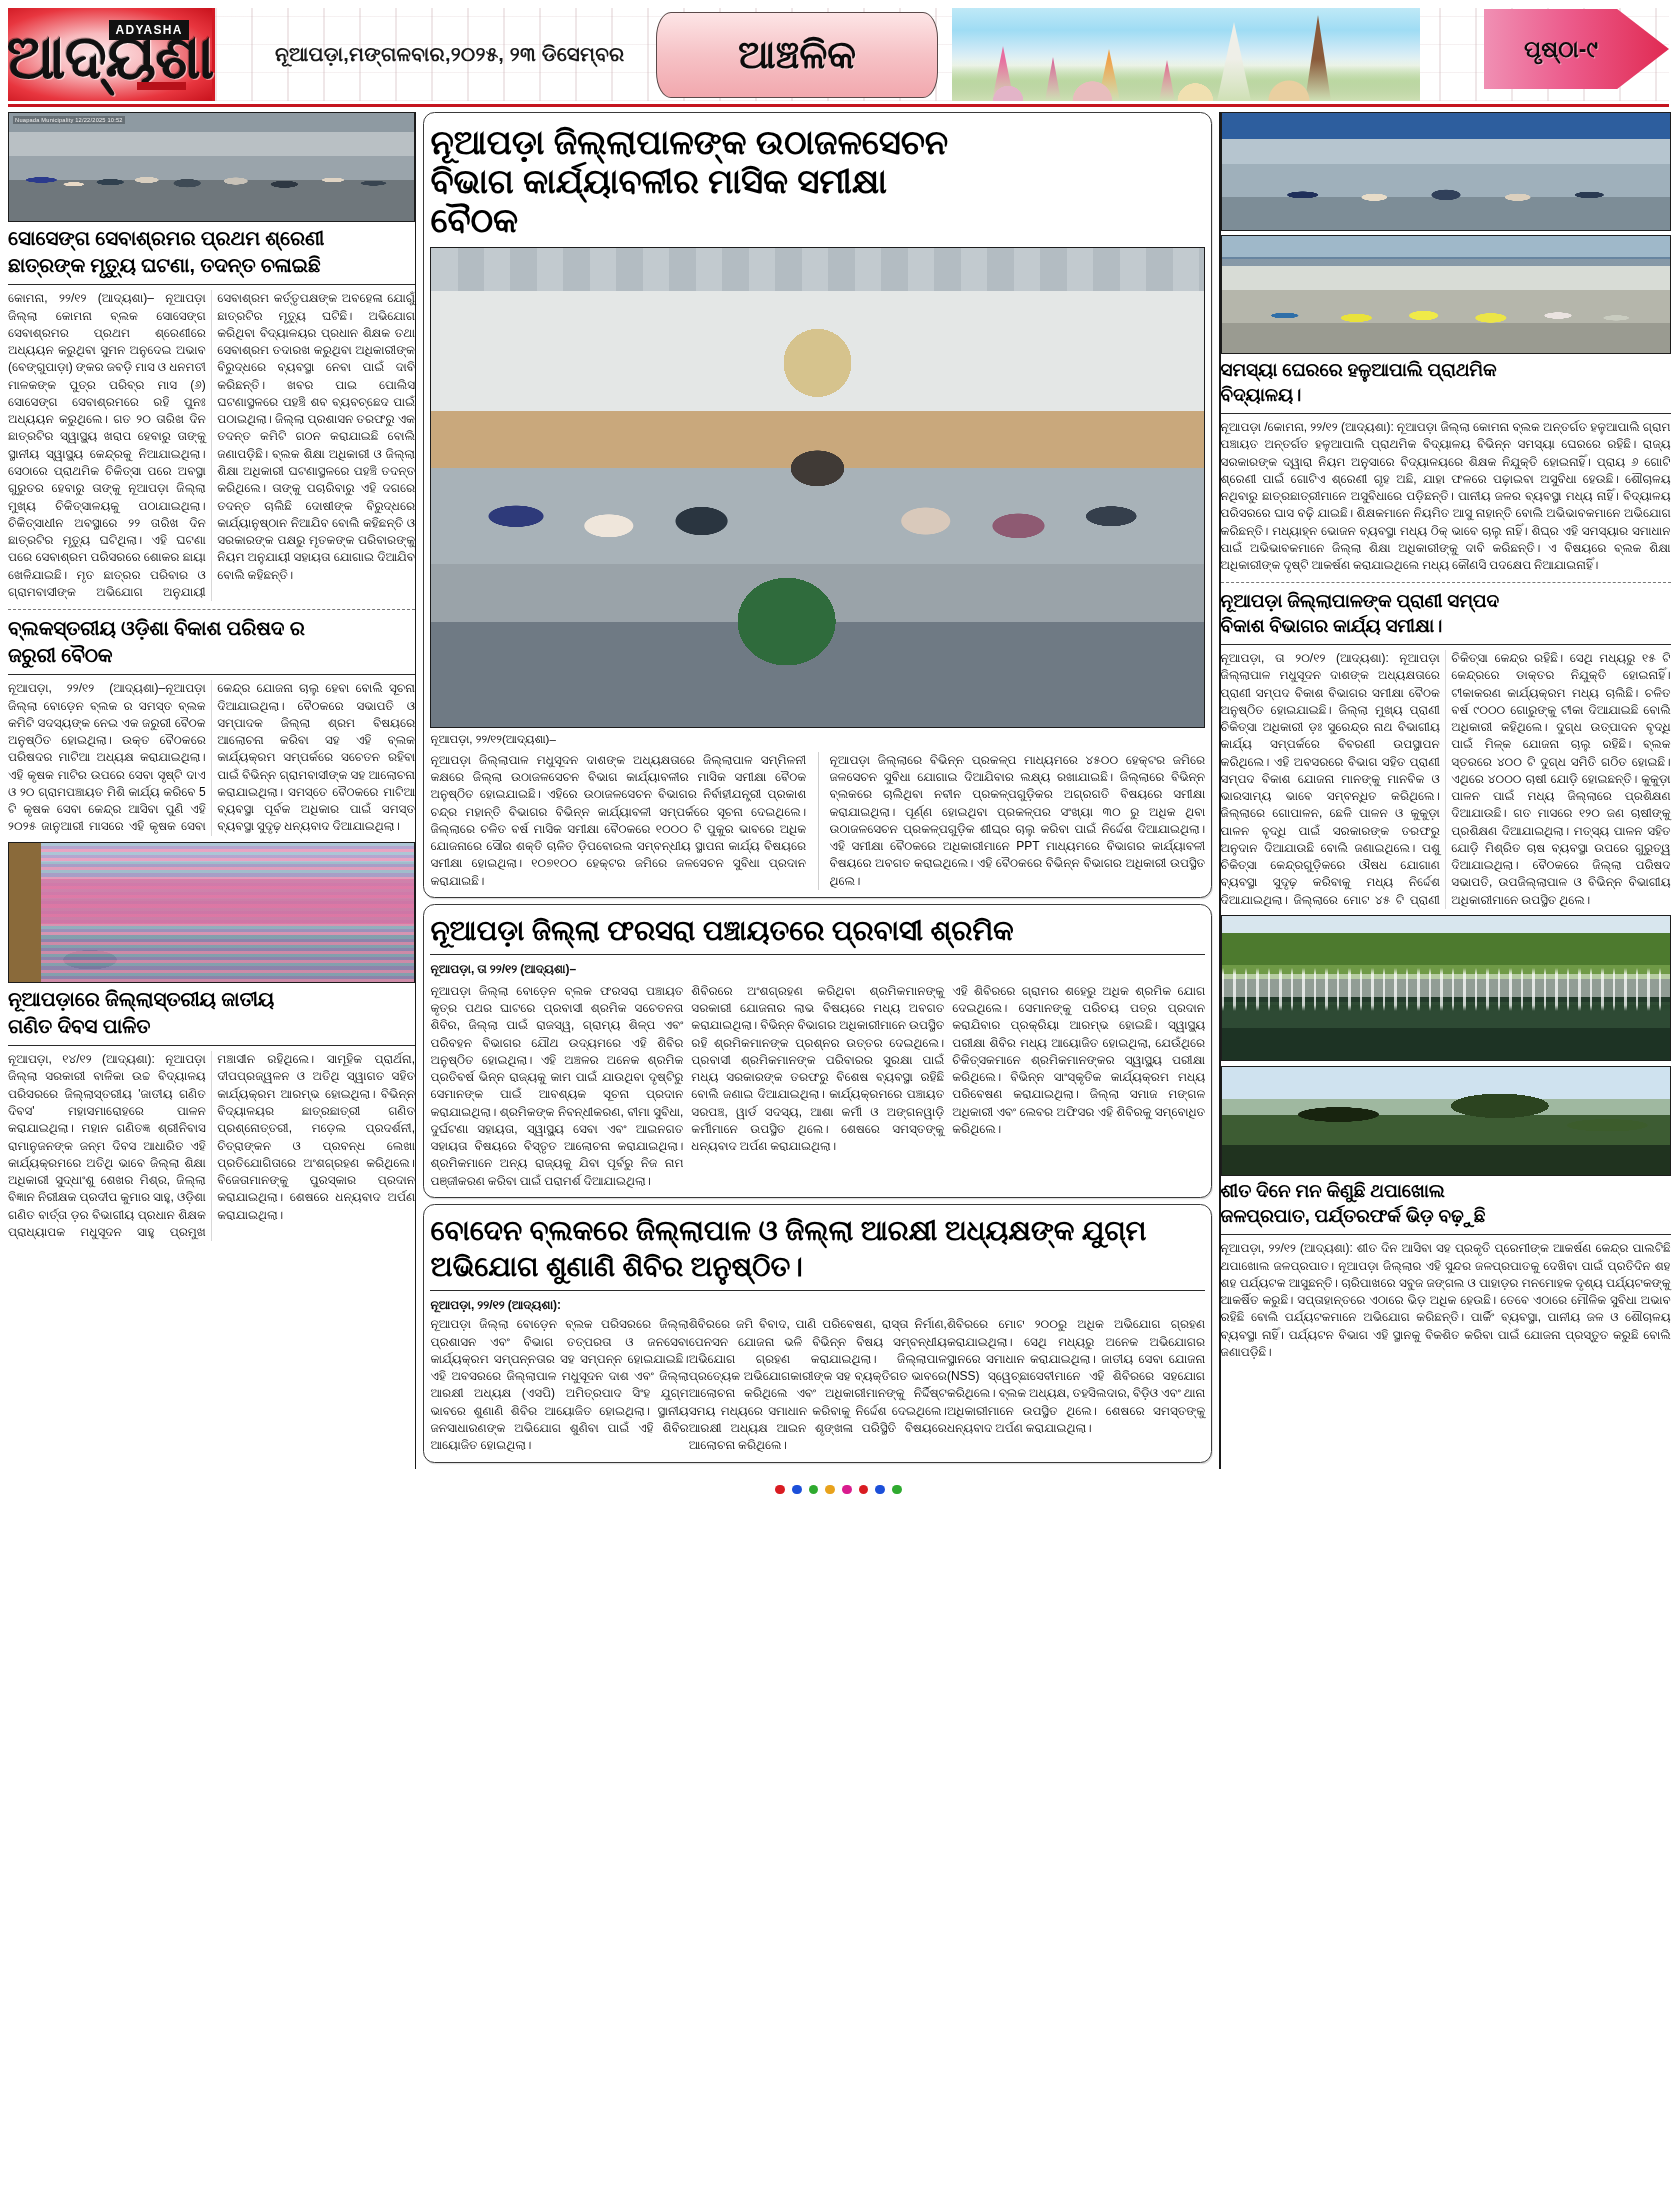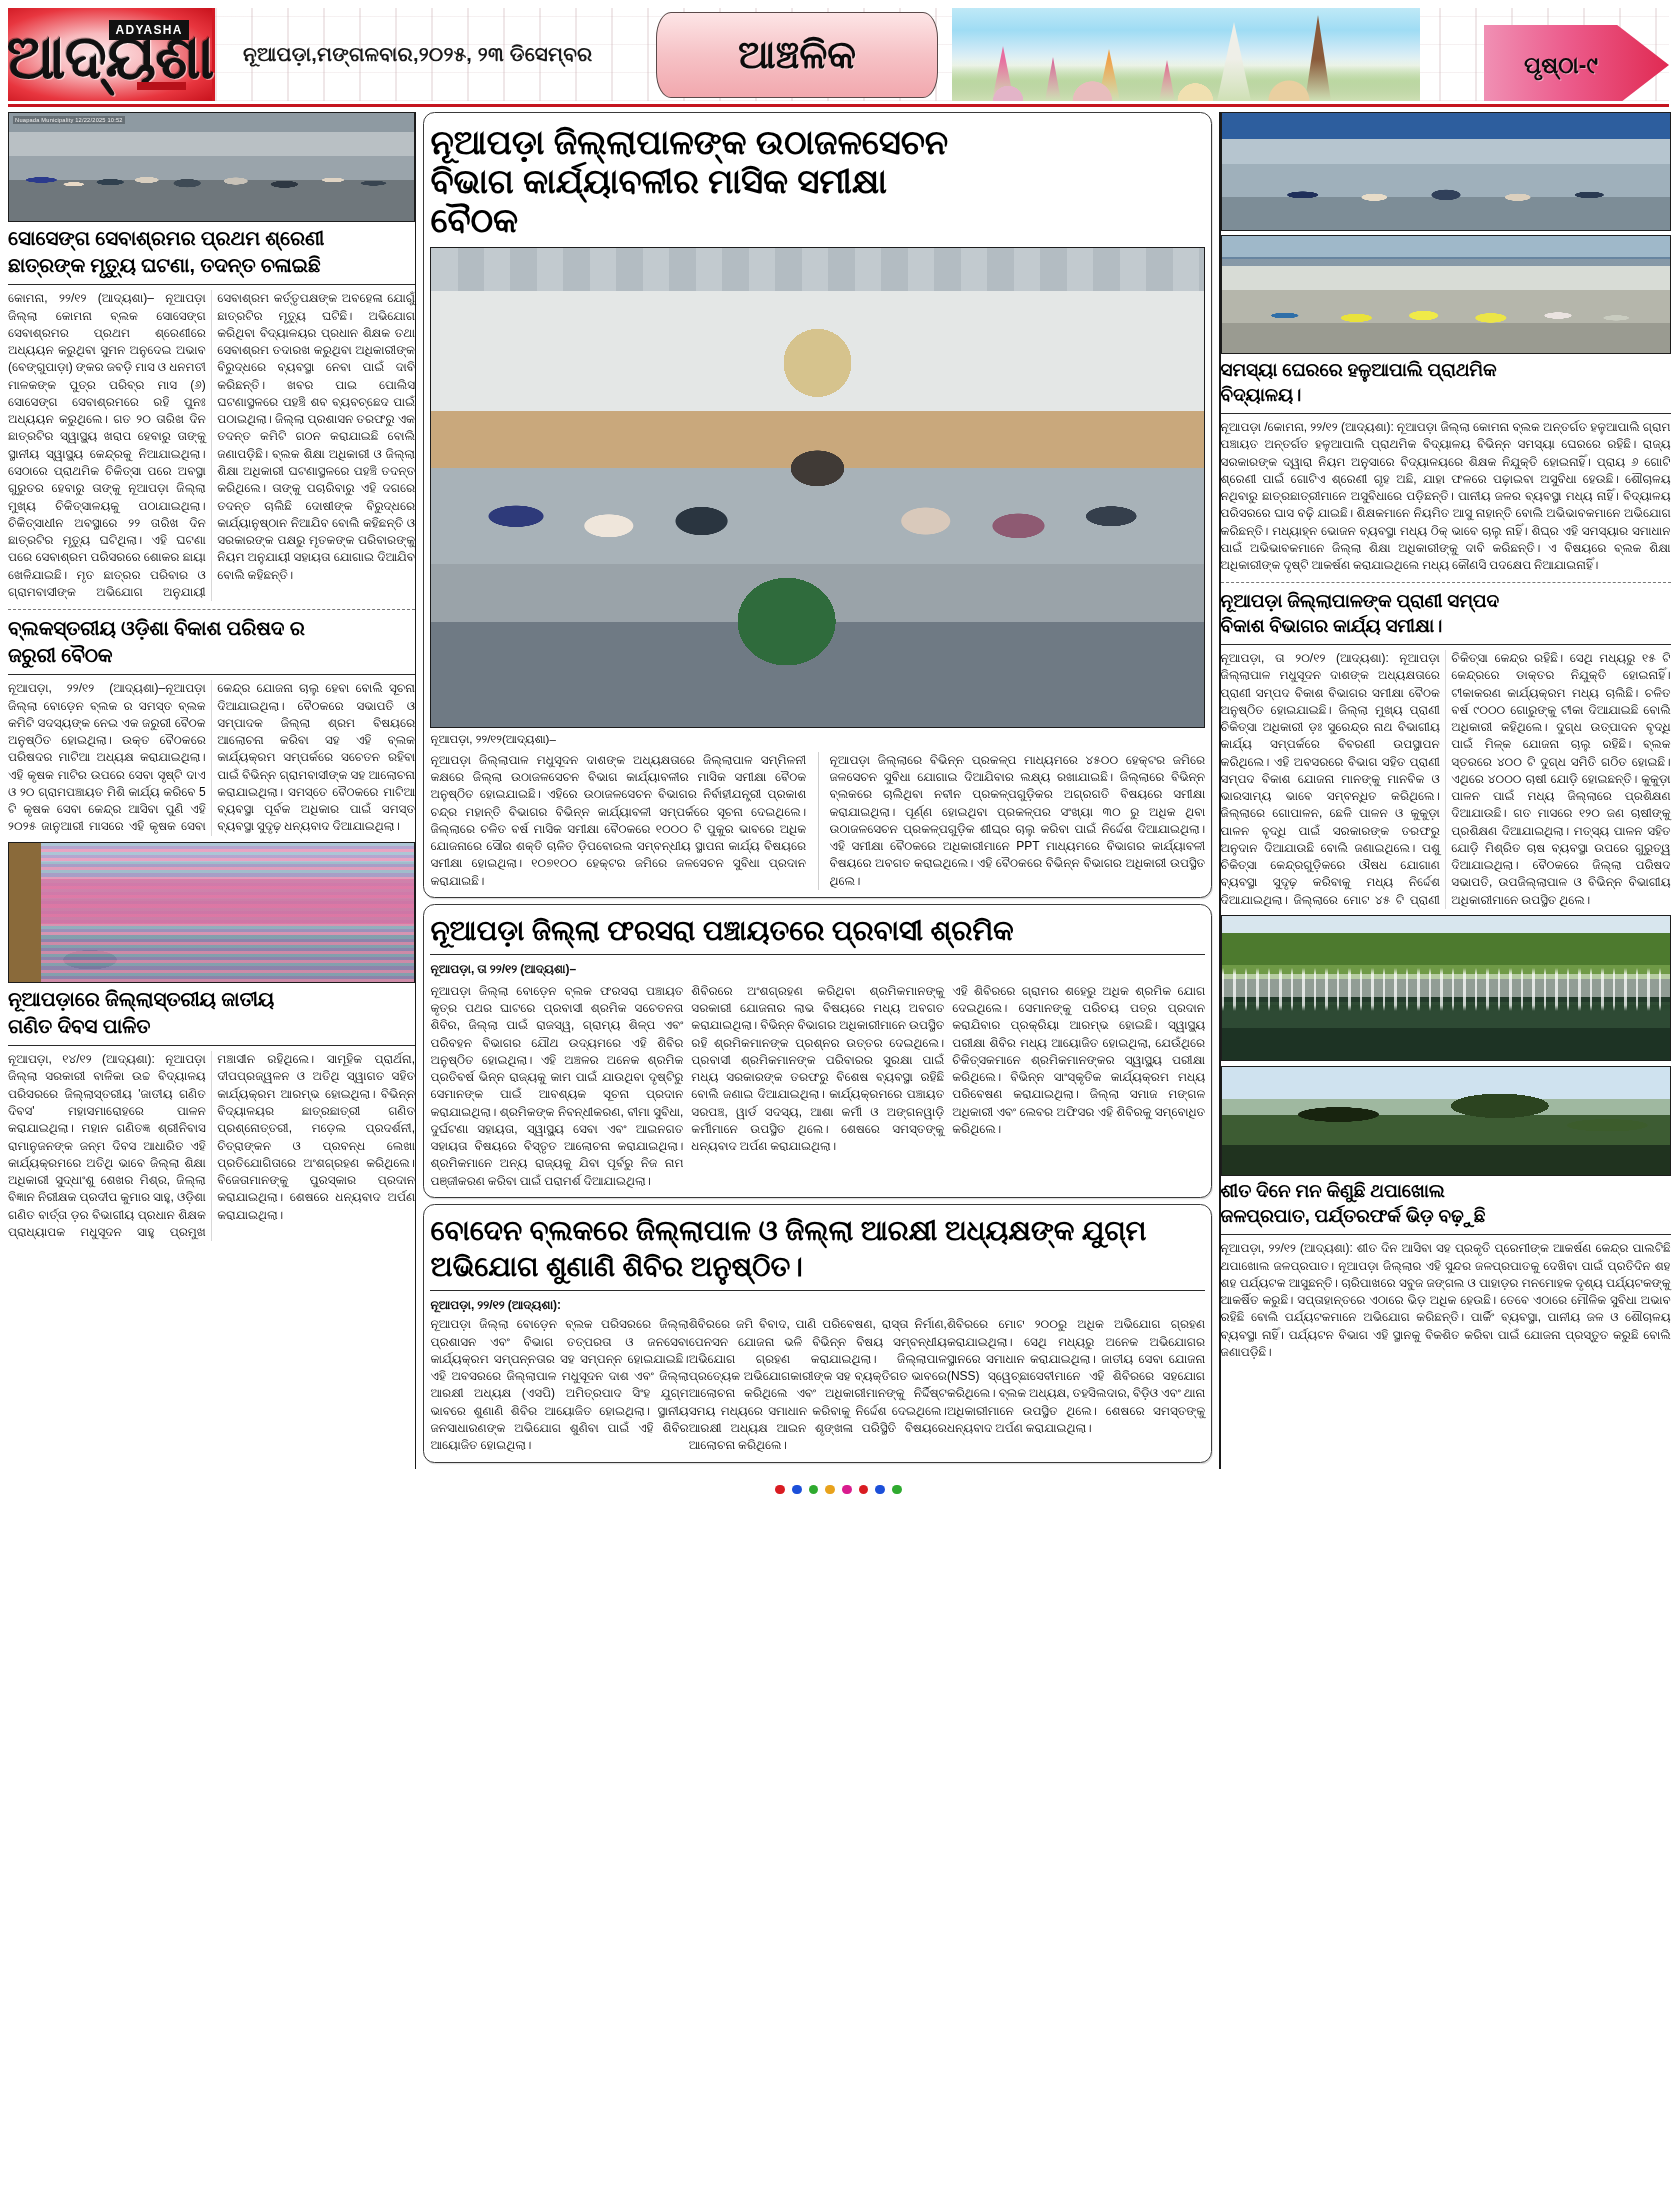--- a/index.html
+++ b/index.html
@@ -66,21 +66,21 @@
     width: 49px; height: 7.5px;
     background: #b8111a;
   }
   .date-block {
     flex: 1 1 auto;
     position: relative;
     background: #ffffff;
     display: flex;
     align-items: center;
     justify-content: flex-start;
-    padding-left: 28px;
+    padding-left: 60px;
     overflow: hidden;
   }
   .date-block::before {
     content:"";
     position:absolute; inset:0;
     background-image:
       repeating-linear-gradient(90deg, rgba(160,110,120,.30) 0 1.8px, transparent 1.8px 36px),
       repeating-linear-gradient(0deg,  rgba(160,110,120,.18) 0 1.3px, transparent 1.3px 28px);
     opacity:.55;
   }
@@ -136,21 +136,21 @@
     border-right: 11.5px solid transparent;
   }
   .sp1 { left: 40px;  border-bottom: 55px solid #e86ea0; }
   .sp2 { left: 93px; border-bottom: 44px solid #d9679a; border-left-width:8.8px; border-right-width:8.8px;}
   .sp3 { left: 146px; border-bottom: 52px solid #f0a24a; }
   .sp4 { left: 207px; border-bottom: 41px  solid #e3618f; border-left-width:8px;border-right-width:8px;}
   .sp5 { left: 265px; border-bottom: 79px solid #efefe8; border-left-width:17.6px;border-right-width:17.6px;}
   .sp6 { left: 353px; border-bottom: 86px solid #8a5a3a; border-left-width:13.2px;border-right-width:13.2px;}
   .page-flag {
     position: absolute;
-    right: 0; top: 17px;
+    right: 0; top: 1px;
     width: 185px; height: 80px;
     z-index: 5;
     background: linear-gradient(90deg, #f090b4 0%, #ec5c8c 45%, #e02a52 100%);
     clip-path: polygon(0 0, 72% 0, 100% 50%, 72% 100%, 0 100%);
     display: flex; align-items: center; justify-content: center;
   }
   .page-flag span {
     font-size: 23px; font-weight: bold; color: #0c0c0c;
     text-shadow: 0.9px 0.9px 0 rgba(255,255,255,.45);
     padding-right: 31px;

